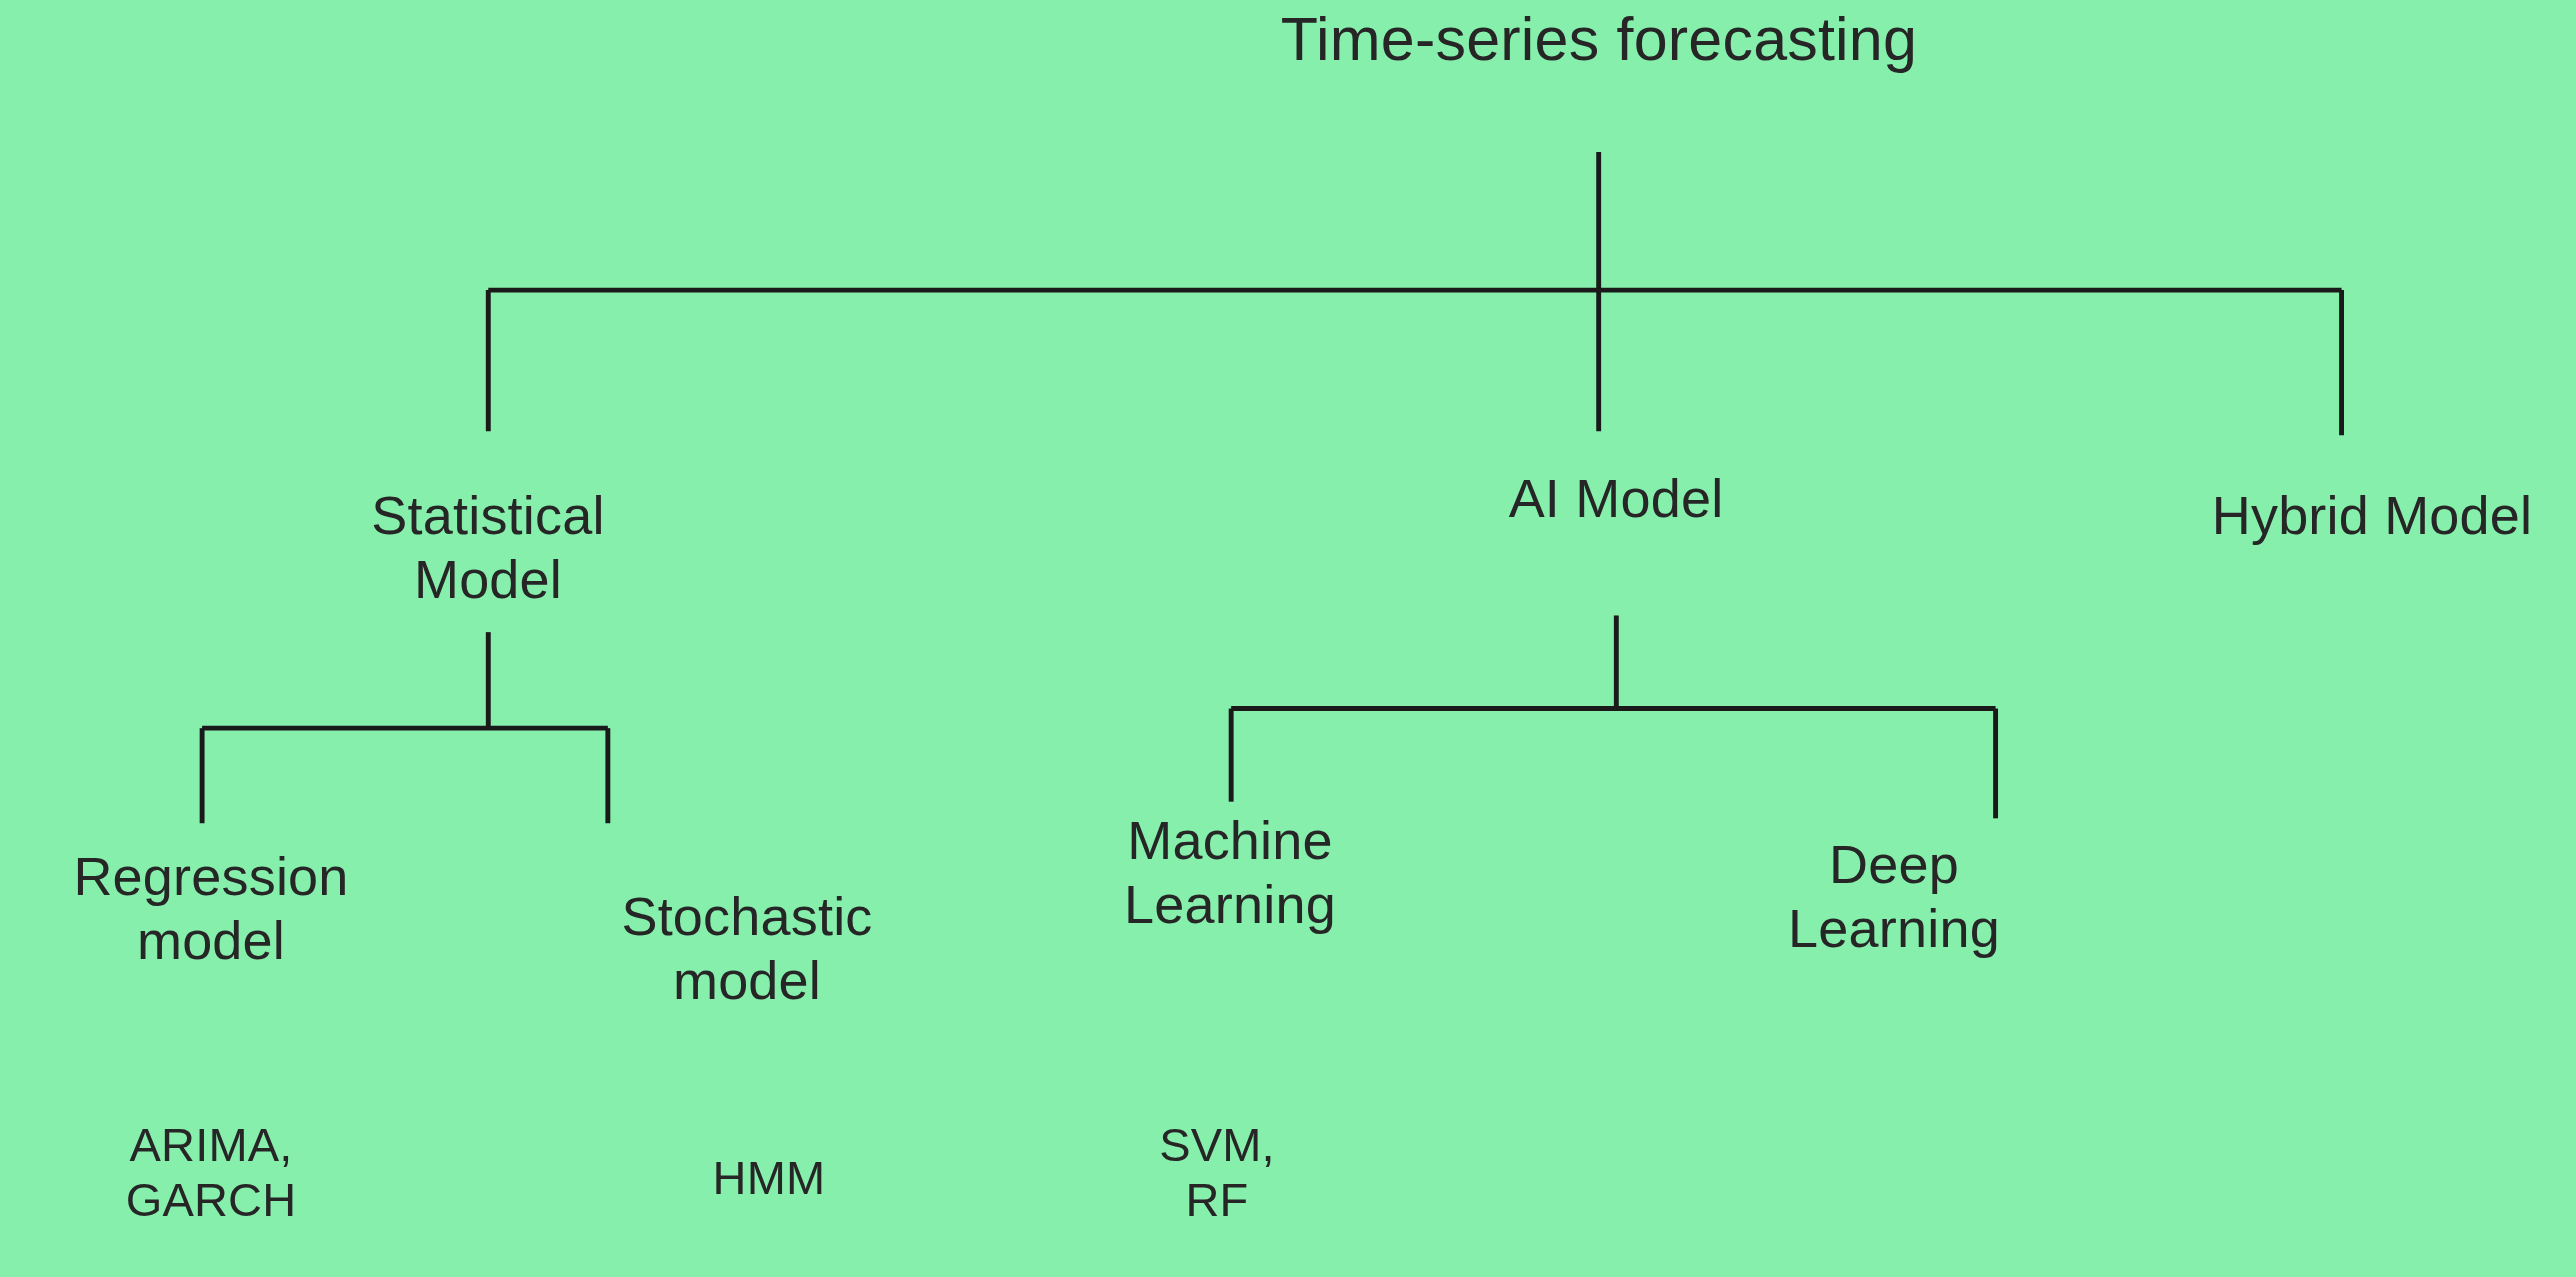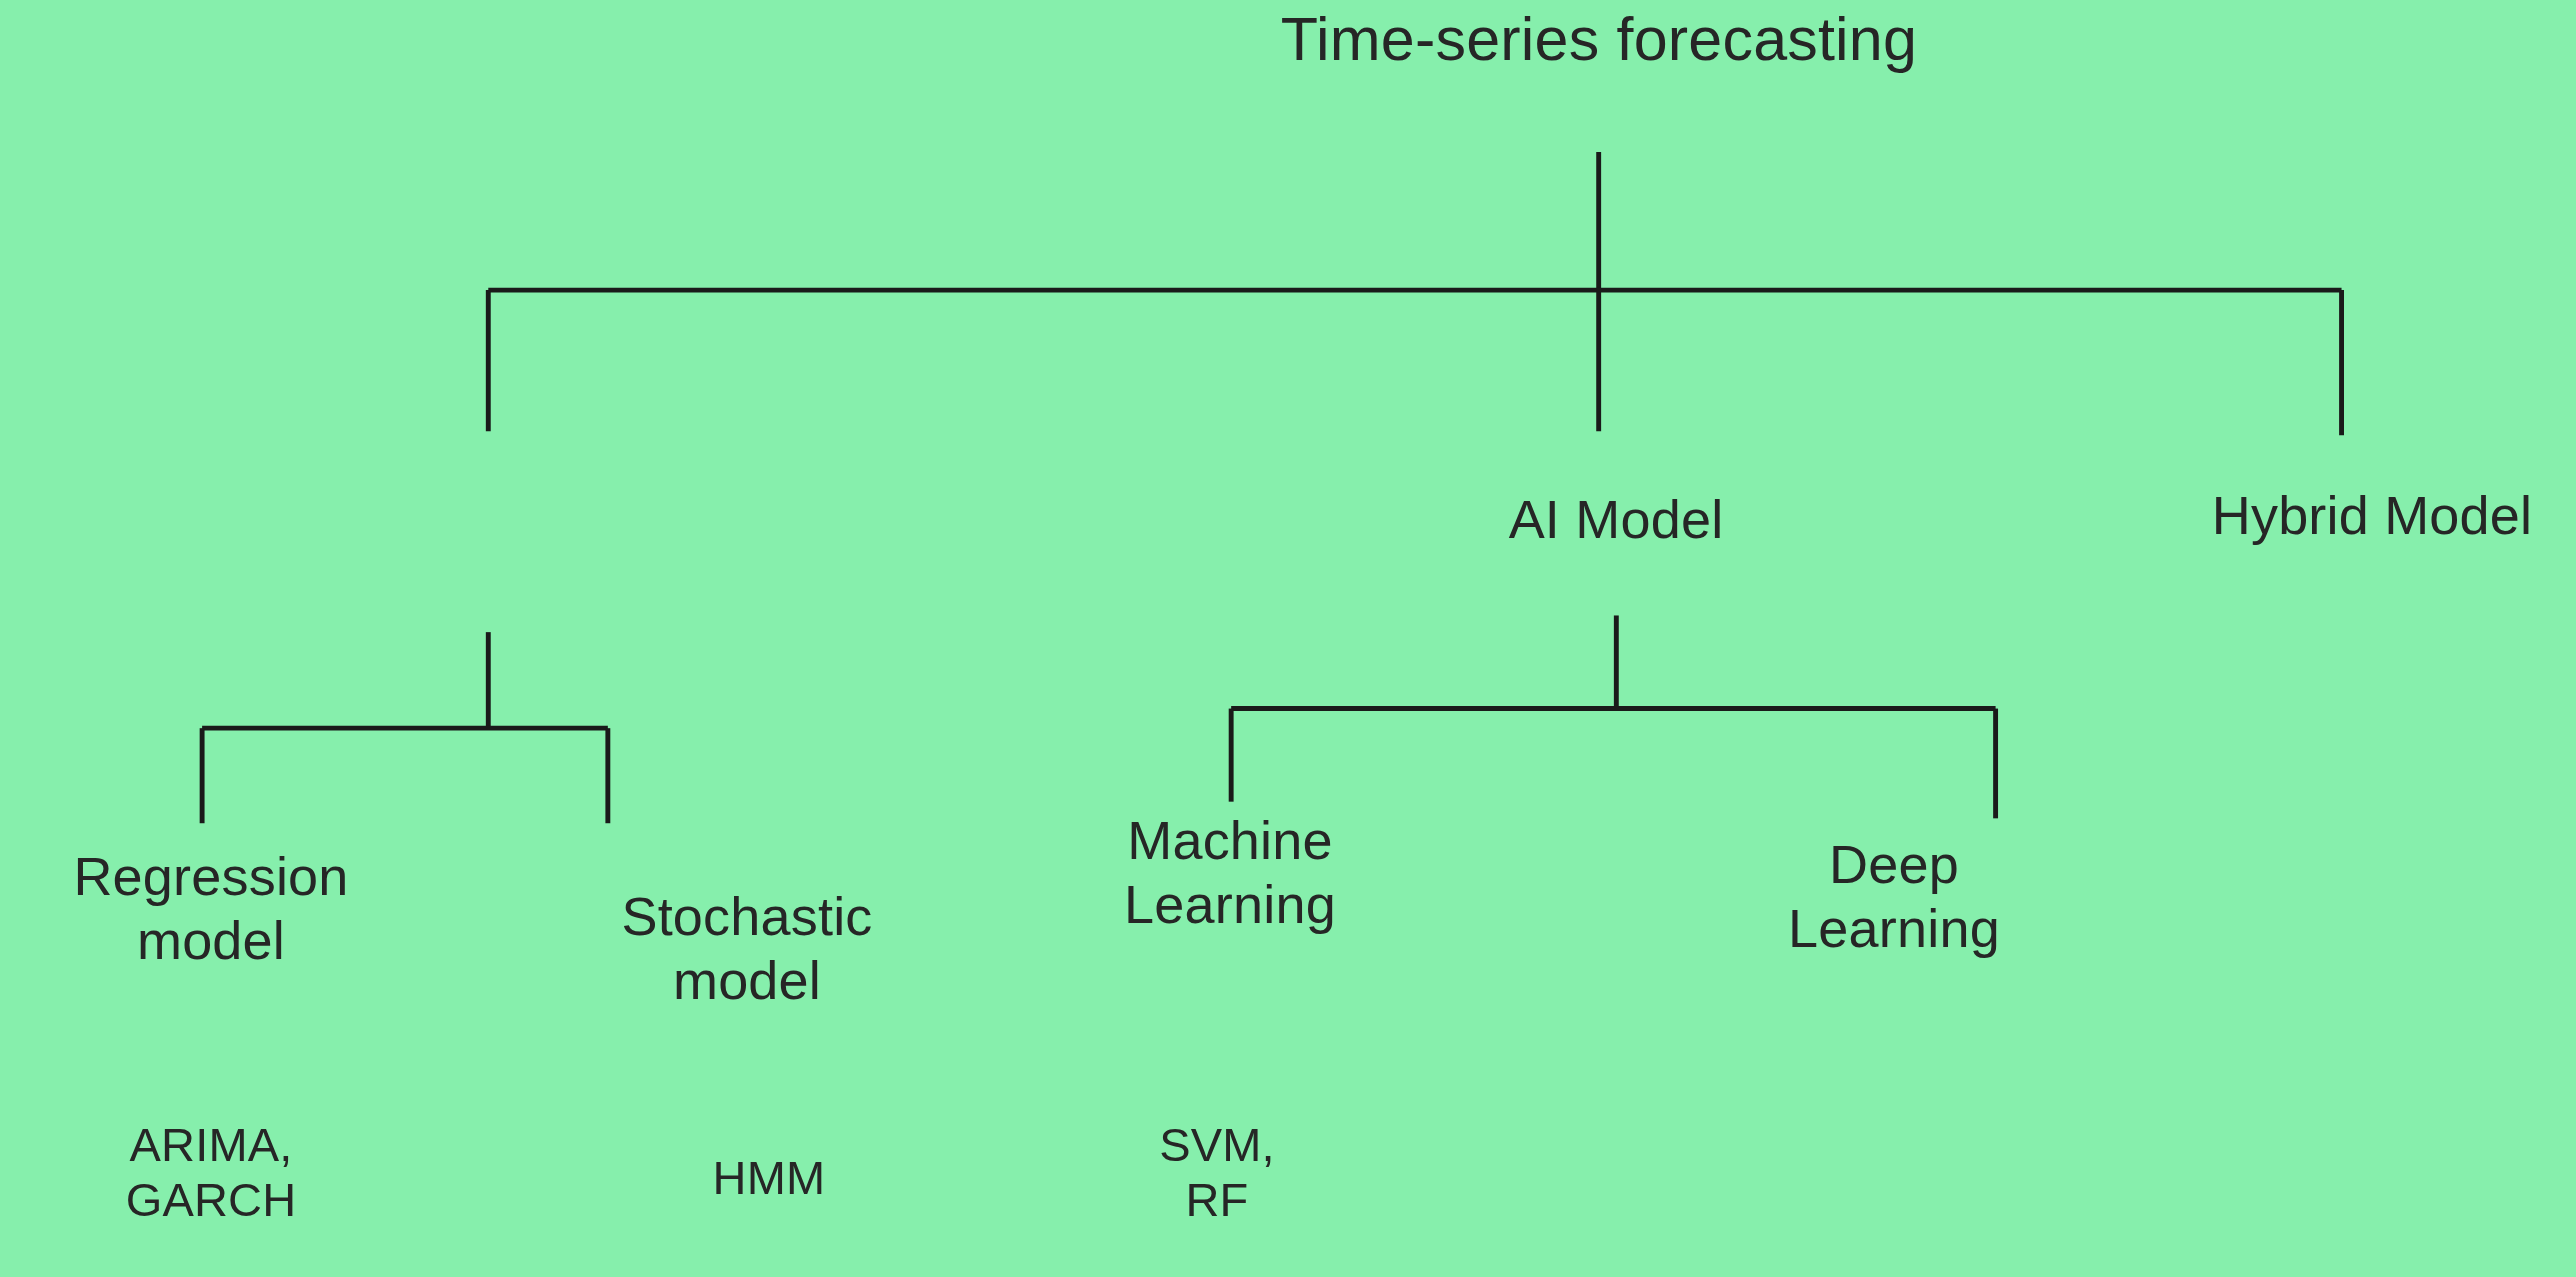--- a/index.html
+++ b/index.html
@@ -68,22 +68,24 @@
 
       <line x1="1649" y1="628" x2="1649" y2="723"></line>
       <line x1="1256" y1="723" x2="2036" y2="723"></line>
       <line x1="1256" y1="723" x2="1256" y2="818"></line>
       <line x1="2036" y1="723" x2="2036" y2="835"></line>
     </g>
   </svg>
 
   <div class="node-label lvl0" style="left:1109px; top:3.9px; width:980px;">Time-series forecasting</div>
 
+  <div class="node-label lvl1" style="left:243px; top:484px; width:490px;">Statistical
+Model</div>
 
-  <div class="node-label lvl1" style="left:1371px; top:488px; width:490px;">AI Model</div>
+  <div class="node-label lvl1" style="left:1371px; top:467px; width:490px;">AI Model</div>
 
   <div class="node-label lvl1" style="left:2127px; top:484px; width:490px;">Hybrid Model</div>
 
   <div class="node-label lvl2" style="left:-34px; top:845px; width:490px;">Regression
 model</div>
 
   <div class="node-label lvl2" style="left:502px; top:845px; width:490px;margin-top:40px;">Stochastic
 model</div>
 
   <div class="node-label lvl2" style="left:985px; top:809px; width:490px;">Machine

